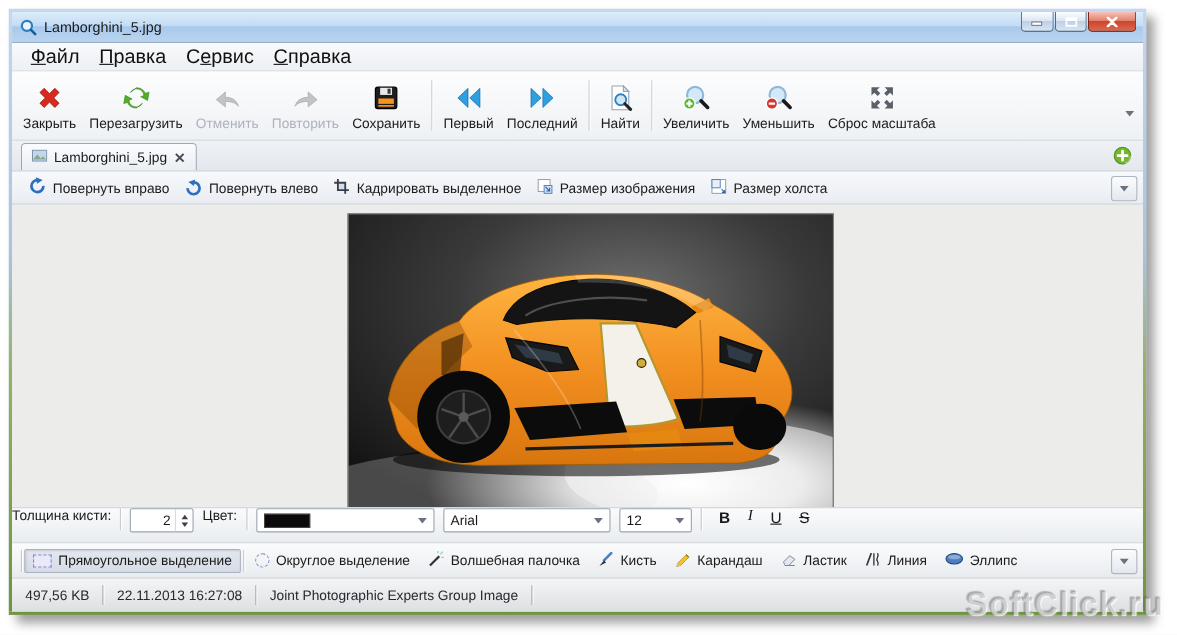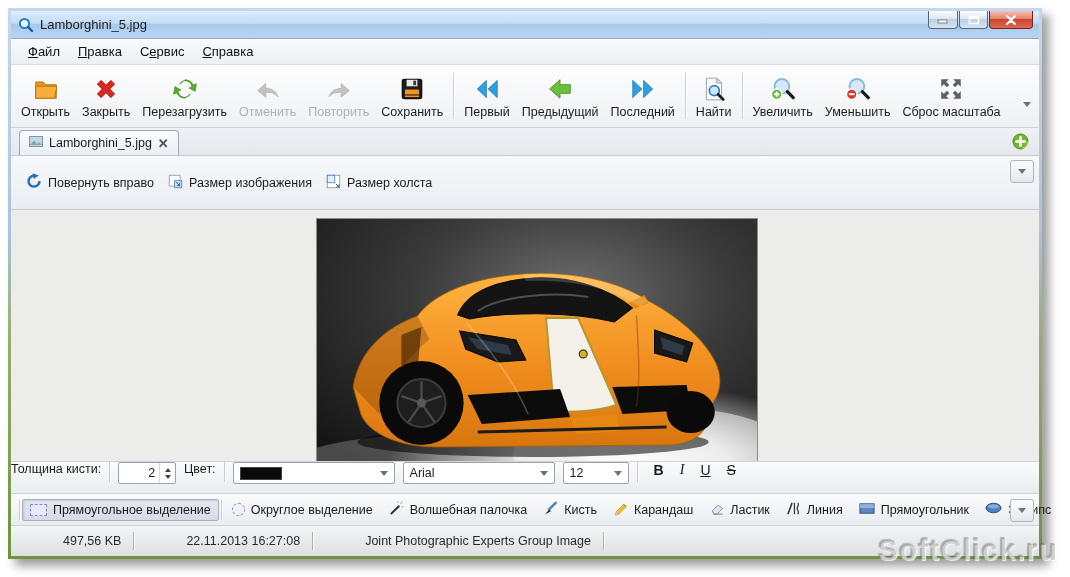--- a/index.html
+++ b/index.html
@@ -30,21 +30,21 @@
   }
   .win-btn.min{width:30px}.win-btn.max{width:29px}
   .win-btn.close{
     width:44px;background:linear-gradient(to bottom,#f7c0b5,#e2826d 45%,#cc4530 50%,#d96a50);
     border-color:#7e2417;
   }
   
   .menubar{
     height:25px;flex:0 0 25px;display:flex;align-items:center;
     background:linear-gradient(to bottom,#f8fafc,#edf0f4);border-bottom:1px solid #d8dce1;
-    padding-left:8px;font-size:13px;color:#111;
+    padding-left:8px;font-size:18px;color:#111;
   }
   .menu-item{padding:3px 9px;cursor:default;}
   .menu-item u{text-decoration:underline;}
   
   .toolbar{
     height:62px;flex:0 0 62px;display:flex;align-items:center;
     background:linear-gradient(to bottom,#fdfdfe,#eef1f4);
     border-bottom:1px solid #cfd4da;padding:0 4px;position:relative;
   }
   .tb-btn{display:flex;flex-direction:column;align-items:center;justify-content:center;
@@ -67,21 +67,21 @@
     background:linear-gradient(to bottom,#fbfcfe,#e9eef4);
     border:1px solid #9aa7b6;border-bottom:none;border-radius:4px 4px 0 0;
     font-size:12.5px;color:#1b1b1b;
   }
   .tab-close{font-size:13px;font-weight:bold;color:#4a4f56;line-height:1;}
   .tab-add{position:absolute;right:10px;top:5px;width:17px;height:17px;}
   
   .editbar{
     height:29px;flex:0 0 29px;display:flex;align-items:center;
     background:linear-gradient(to bottom,#f7f9fb,#e9edf2);
-    border-bottom:1px solid #c7ccd3;padding:12px 8px;font-size:12.5px;color:#1b1b1b;position:relative;
+    border-bottom:1px solid #c7ccd3;padding:0 8px;font-size:12.5px;color:#1b1b1b;position:relative;
   }
   .eb-item{display:flex;align-items:center;gap:6px;padding:3px 7px;border-radius:3px;white-space:nowrap;}
   .eb-drop{
     position:absolute;right:5px;top:4px;width:22px;height:21px;border:1px solid #aeb6c0;border-radius:3px;
     background:linear-gradient(to bottom,#fbfcfd,#e4e8ee);display:flex;align-items:center;justify-content:center;
   }
   
   .canvas-area{flex:1 1 auto;background:#ececea;position:relative;overflow:hidden;}
   .photo{
     position:absolute;left:305px;top:8px;width:440px;height:270px;border:1px solid #8d8d8d;
@@ -136,21 +136,21 @@
     position:absolute;right:5px;top:5px;width:22px;height:21px;border:1px solid #aeb6c0;border-radius:3px;
     background:linear-gradient(to bottom,#fbfcfd,#e4e8ee);display:flex;align-items:center;justify-content:center;
   }
   
   .statusbar{
     height:30px;flex:0 0 30px;display:flex;align-items:center;
     background:linear-gradient(to bottom,#f4f5f6,#dddfe2);
     padding:0 12px;font-size:12.5px;color:#26292d;gap:12px;
   }
   .sb-sep{width:1px;height:18px;background:#aab0b6;box-shadow:1px 0 0 #fff;flex:0 0 1px;}
-  .sb-field{white-space:nowrap;margin-left:40px;}
+  .sb-field{white-space:nowrap;}
   
   .watermark{
     position:absolute;right:12px;bottom:10px;z-index:60;pointer-events:none;
     font-size:30px;font-weight:bold;letter-spacing:1px;color:rgba(150,150,150,.38);
     text-shadow:1px 1px 1px rgba(255,255,255,.85),-1px -1px 1px rgba(70,70,70,.35);
     margin-left:20px;
   }
 </style>
 </head>
 <body>
@@ -187,29 +187,20 @@
 
   <div class="menubar">
     <span class="menu-item"><span></span><u>Ф</u><span>айл</span></span>
     <span class="menu-item"><span></span><u>П</u><span>равка</span></span>
     <span class="menu-item"><span>С</span><u>е</u><span>рвис</span></span>
     <span class="menu-item"><span></span><u>С</u><span>правка</span></span>
   </div>
 
   <div class="toolbar">
 
-    <div class="tb-btn">
-      <span class="tb-ico">
-        <svg viewBox="0 0 24 24">
-            <path d="M2.5 5.5h7l2 2.5h10v12.5h-19z" fill="#e8961d" stroke="#b06f09" stroke-width="0.8"></path>
-            <path d="M2.5 9.5h19.5l-2.2 11h-17.3z" fill="#f8ae3c" stroke="#b06f09" stroke-width="0.8"></path>
-          </svg>
-      </span>
-      <span class="tb-lbl">Открыть</span>
-    </div>
 
     <div class="tb-btn">
       <span class="tb-ico">
         <svg viewBox="0 0 24 24">
             <path d="M4 7.5 L7.5 4 L12 8.5 L16.5 4 L20 7.5 L15.5 12 L20 16.5 L16.5 20 L12 15.5 L7.5 20 L4 16.5 L8.5 12 Z" fill="#d8281f" stroke="#9e1410" stroke-width="0.7"></path>
           </svg>
       </span>
       <span class="tb-lbl">Закрыть</span>
     </div>
 
@@ -263,28 +254,20 @@
         <svg viewBox="0 0 24 24">
             <g fill="#2e9fe0" stroke="#1b6ea8" stroke-width="0.6">
               <path d="M11.5 4 L3 12 L11.5 20 Z"></path>
               <path d="M21.5 4 L13 12 L21.5 20 Z"></path>
             </g>
           </svg>
       </span>
       <span class="tb-lbl">Первый</span>
     </div>
 
-    <div class="tb-btn">
-      <span class="tb-ico">
-        <svg viewBox="0 0 24 24">
-            <path d="M2.5 12 L12 3.5 V8 H21.5 V16 H12 V20.5 Z" fill="#6cbf3c" stroke="#47901e" stroke-width="0.8"></path>
-          </svg>
-      </span>
-      <span class="tb-lbl">Предыдущий</span>
-    </div>
 
     <div class="tb-btn">
       <span class="tb-ico">
         <svg viewBox="0 0 24 24">
             <g fill="#2e9fe0" stroke="#1b6ea8" stroke-width="0.6">
               <path d="M2.5 4 L11 12 L2.5 20 Z"></path>
               <path d="M12.5 4 L21 12 L12.5 20 Z"></path>
             </g>
           </svg>
       </span>
@@ -371,20 +354,39 @@
 
   <div class="editbar">
     <div class="eb-item">
       <span>
         <svg width="16" height="16" viewBox="0 0 20 20">
             <path d="M10 3.4 A6.8 6.8 0 1 0 16.8 10" fill="none" stroke="#2f6fc1" stroke-width="3.1"></path>
             <path d="M8.2 0.2 L16 3.2 L9.6 7.6 Z" fill="#2f6fc1"></path>
           </svg>
       </span>
       <span>Повернуть вправо</span>
+    </div>
+    <div class="eb-item">
+      <span style="transform:scaleX(-1);display:inline-flex;">
+        <svg width="16" height="16" viewBox="0 0 20 20">
+            <path d="M10 3.4 A6.8 6.8 0 1 0 16.8 10" fill="none" stroke="#2f6fc1" stroke-width="3.1"></path>
+            <path d="M8.2 0.2 L16 3.2 L9.6 7.6 Z" fill="#2f6fc1"></path>
+          </svg>
+      </span>
+      <span>Повернуть влево</span>
+    </div>
+    <div class="eb-item">
+      <span>
+        <svg width="15" height="15" viewBox="0 0 18 18">
+            <rect x="5" y="5" width="8" height="8" fill="#cfe0f2"></rect>
+            <path d="M5 1v12h12" fill="none" stroke="#3b3f45" stroke-width="2"></path>
+            <path d="M1 5h12v12" fill="none" stroke="#3b3f45" stroke-width="2"></path>
+          </svg>
+      </span>
+      <span>Кадрировать выделенное</span>
     </div>
     <div class="eb-item">
       <span>
         <svg width="15" height="15" viewBox="0 0 18 18">
             <rect x="1.5" y="1.5" width="13" height="13" fill="#fff" stroke="#8a97a5"></rect>
             <rect x="8" y="8" width="8.5" height="8.5" fill="#cfe0f2" stroke="#4d7ebf"></rect>
             <path d="M9.5 9.5 l4.5 4.5 M14 10.5 v3.5 h-3.5" stroke="#2f5f9e" fill="none" stroke-width="1.2"></path>
           </svg>
       </span>
       <span>Размер изображения</span>
@@ -565,29 +567,20 @@
         <svg width="15" height="15" viewBox="0 0 16 16">
             <line x1="2" y1="14" x2="6.5" y2="2" stroke="#30343a" stroke-width="1.6"></line>
             <line x1="9" y1="2" x2="9" y2="14" stroke="#30343a" stroke-width="1.3"></line>
             <path d="M12.5 2 c2.5 3 -2.5 5 0 8 c1.5 2 .5 3 0 4" stroke="#30343a" stroke-width="1.3" fill="none"></path>
           </svg>
       </span>
       <span>Линия</span>
     </div>
     <div class="tool-item">
       <span>
-        <svg width="16" height="13" viewBox="0 0 17 13">
-            <rect x="1" y="1.5" width="15" height="10" fill="#5b87c5" stroke="#2c4f82"></rect>
-            <rect x="1" y="1.5" width="15" height="4.5" fill="rgba(255,255,255,.35)"></rect>
-          </svg>
-      </span>
-      <span>Прямоугольник</span>
-    </div>
-    <div class="tool-item">
-      <span>
         <svg width="17" height="12" viewBox="0 0 18 12">
             <ellipse cx="9" cy="6" rx="8" ry="5" fill="#4d7ebf" stroke="#24497e"></ellipse>
             <ellipse cx="9" cy="4.3" rx="6" ry="2.2" fill="rgba(255,255,255,.35)"></ellipse>
           </svg>
       </span>
       <span>Эллипс</span>
     </div>
     <span class="tools-drop">
         <span class="caret"></span>
       </span>

